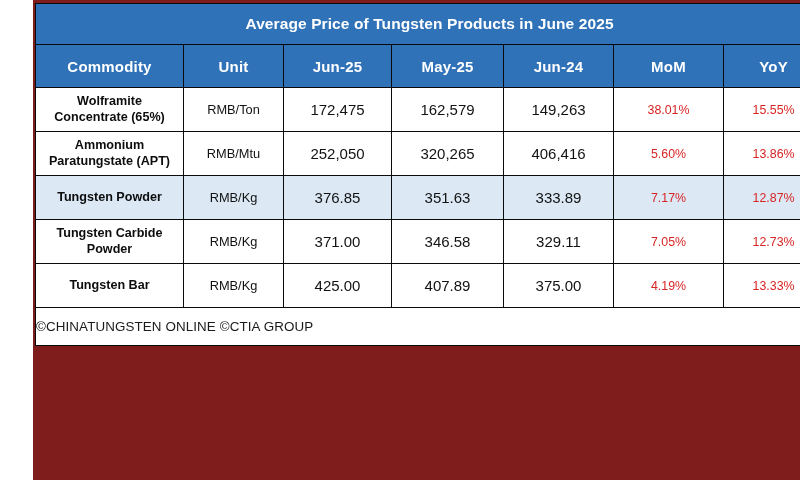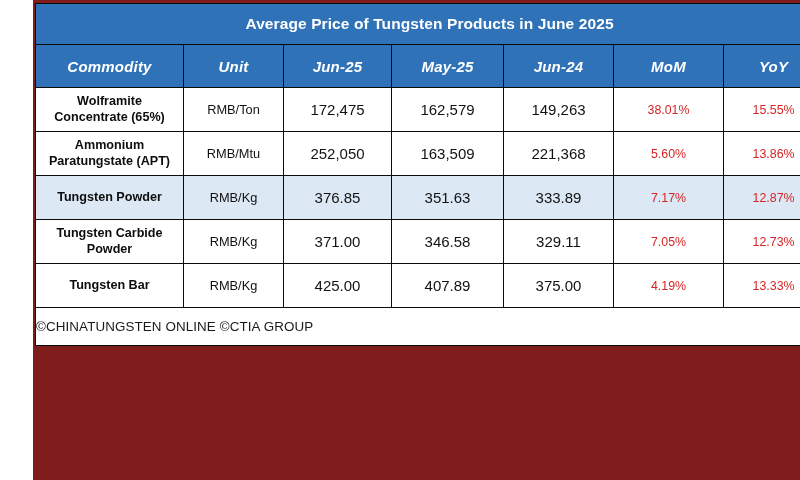--- a/index.html
+++ b/index.html
@@ -95,21 +95,20 @@
   }
 
   
   .col-head {
     background: #2f72b8;
     color: #ffffff;
     font-size: 15px;
     font-weight: bold;
     height: 42px;
     letter-spacing: .2px;
-    font-style: italic;
   }
 
   
   tr.data-row { height: 44px; border-radius: 20px; }
   tr.data-row.odd  td { background: #ffffff; }
   tr.data-row.even td { background: #dce9f5; }
 
   td.c-name {
     font-size: 12.6px;
     font-weight: bold;
@@ -196,22 +195,22 @@
             <td class="c-pct up">38.01%</td>
             <td class="c-pct up">15.55%</td>
           </tr>
           <tr class="data-row odd">
             <td class="c-name">
               <div>Ammonium</div>
               <div>Paratungstate (APT)</div>
             </td>
             <td class="c-unit">RMB/Mtu</td>
             <td class="c-num">252,050</td>
-            <td class="c-num">163,509</td>
-            <td class="c-num">221,368</td>
+            <td class="c-num">320,265</td>
+            <td class="c-num">406,416</td>
             <td class="c-pct up">5.60%</td>
             <td class="c-pct up">13.86%</td>
           </tr>
           <tr class="data-row even">
             <td class="c-name">
               <div>Tungsten Powder</div>
             </td>
             <td class="c-unit">RMB/Kg</td>
             <td class="c-num">376.85</td>
             <td class="c-num">351.63</td>

